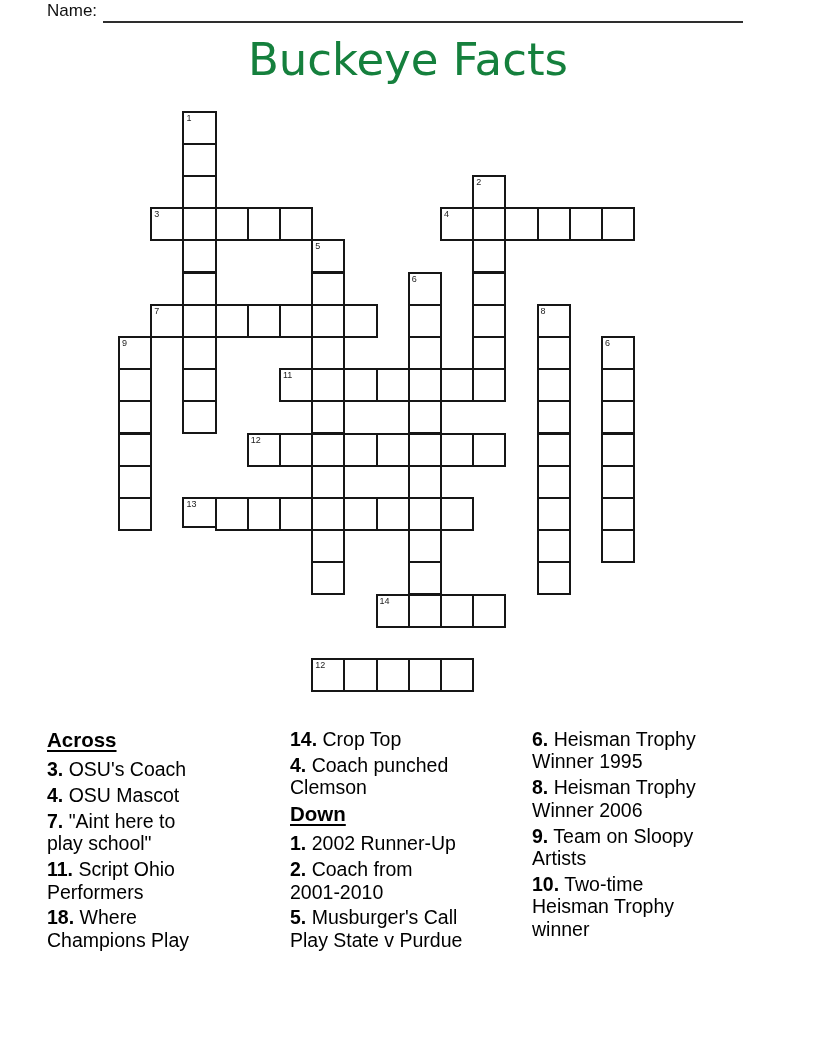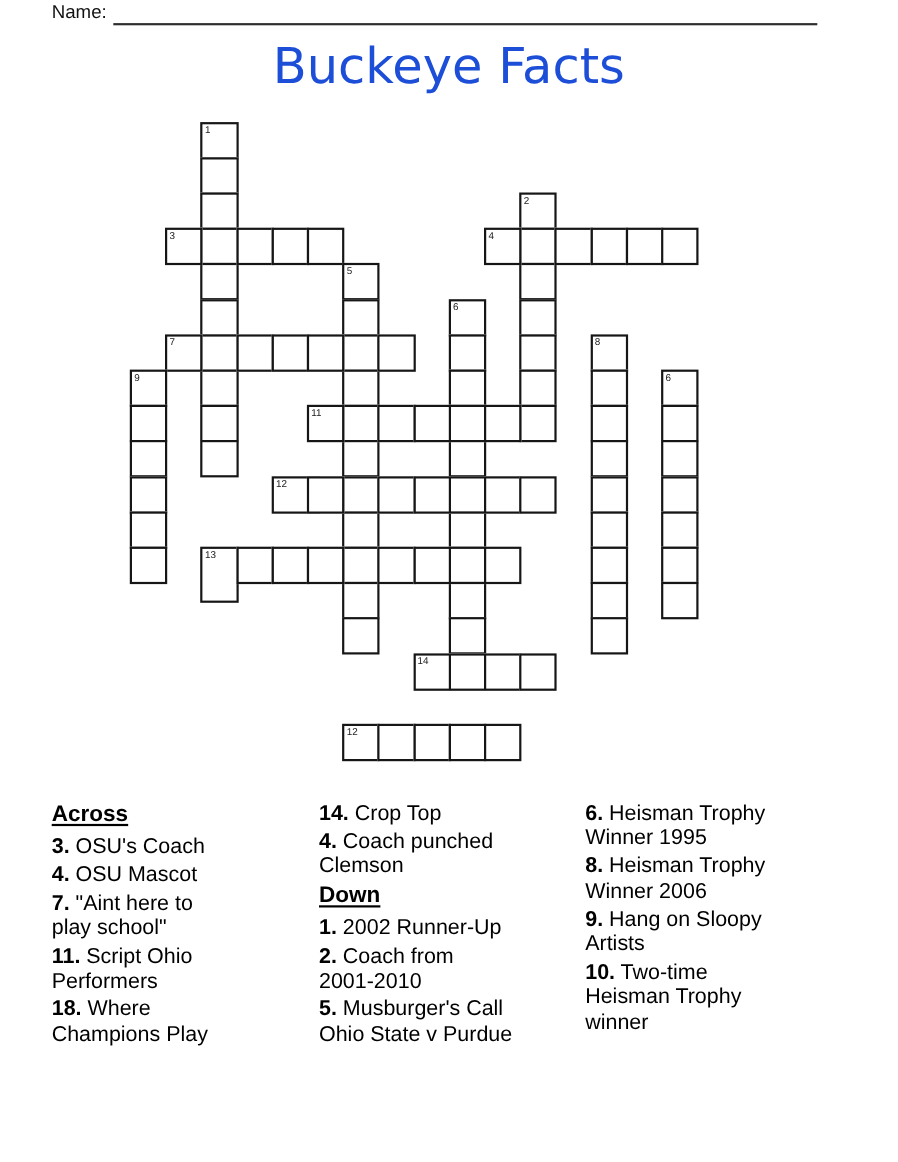--- a/index.html
+++ b/index.html
@@ -19,21 +19,21 @@
   }
   #name-line{
     position:absolute;left:103px;top:0px;width:640px;height:21px;
     border-bottom:2px solid #2e2e2e;
   }
   #page-title{
     position:absolute;left:0;top:33px;width:816px;
     text-align:center;
     font-family:"DejaVu Sans",sans-serif;
     font-size:45px;font-weight:400;letter-spacing:0px;
-    color:#1d4ed8;
+    color:#15803d;
   }
   
   #crossword-grid{position:absolute;left:0;top:0;width:816px;height:700px;}
   .cell{
     position:absolute;
     box-sizing:border-box;
     background:#fff;
     border:2px solid #161616;
   }
   .cell-num{
@@ -176,21 +176,21 @@
       <div class="cell" style="left: 375.6px; top: 368.1px; width: 34.2px; height: 34.2px;"></div>
       <div class="cell" style="left: 440px; top: 368.1px; width: 34.2px; height: 34.2px;"></div>
       <div class="cell" style="left: 246.8px; top: 432.5px; width: 44px; height: 34.2px;">
         <span class="cell-num">12</span>
       </div>
       <div class="cell" style="left: 279px; top: 432.5px; width: 34.2px; height: 34.2px;"></div>
       <div class="cell" style="left: 343.4px; top: 432.5px; width: 34.2px; height: 34.2px;"></div>
       <div class="cell" style="left: 375.6px; top: 432.5px; width: 34.2px; height: 34.2px;"></div>
       <div class="cell" style="left: 440px; top: 432.5px; width: 34.2px; height: 34.2px;"></div>
       <div class="cell" style="left: 472.2px; top: 432.5px; width: 34.2px; height: 34.2px;"></div>
-      <div class="cell" style="left: 182.4px; top: 496.9px; width: 34.2px; height: 51px;">
+      <div class="cell" style="left: 182.4px; top: 496.9px; width: 34.2px; height: 31px;">
         <span class="cell-num">13</span>
       </div>
       <div class="cell" style="left: 214.6px; top: 496.9px; width: 34.2px; height: 34.2px;"></div>
       <div class="cell" style="left: 246.8px; top: 496.9px; width: 34.2px; height: 34.2px;"></div>
       <div class="cell" style="left: 279px; top: 496.9px; width: 34.2px; height: 34.2px;"></div>
       <div class="cell" style="left: 343.4px; top: 496.9px; width: 34.2px; height: 34.2px;"></div>
       <div class="cell" style="left: 375.6px; top: 496.9px; width: 34.2px; height: 34.2px;"></div>
       <div class="cell" style="left: 440px; top: 496.9px; width: 34.2px; height: 34.2px;"></div>
       <div class="cell" style="left: 375.6px; top: 593.5px; width: 34.2px; height: 34.2px;">
         <span class="cell-num">14</span>
@@ -219,27 +219,27 @@
     </div>
   <div id="clue-col-2" class="clue-col">
       <p class="clue"><b>14.</b> <span class="clue-text">Crop Top</span></p>
       <p class="clue"><b>4.</b> <span class="clue-text">Coach punched
 Clemson</span></p>
       <div class="clues-header">Down</div>
       <p class="clue"><b>1.</b> <span class="clue-text">2002 Runner-Up</span></p>
       <p class="clue"><b>2.</b> <span class="clue-text">Coach from
 2001-2010</span></p>
       <p class="clue"><b>5.</b> <span class="clue-text">Musburger's Call
-Ohio State v Purdue</span></p>
+Play State v Purdue</span></p>
     </div>
   <div id="clue-col-3" class="clue-col">
       <p class="clue"><b>6.</b> <span class="clue-text">Heisman Trophy
 Winner 1995</span></p>
       <p class="clue"><b>8.</b> <span class="clue-text">Heisman Trophy
 Winner 2006</span></p>
-      <p class="clue"><b>9.</b> <span class="clue-text">Hang on Sloopy
+      <p class="clue"><b>9.</b> <span class="clue-text">Team on Sloopy
 Artists</span></p>
       <p class="clue"><b>10.</b> <span class="clue-text">Two-time
 Heisman Trophy
 winner</span></p>
     </div>
 
 </div>
 
 </body></html>

